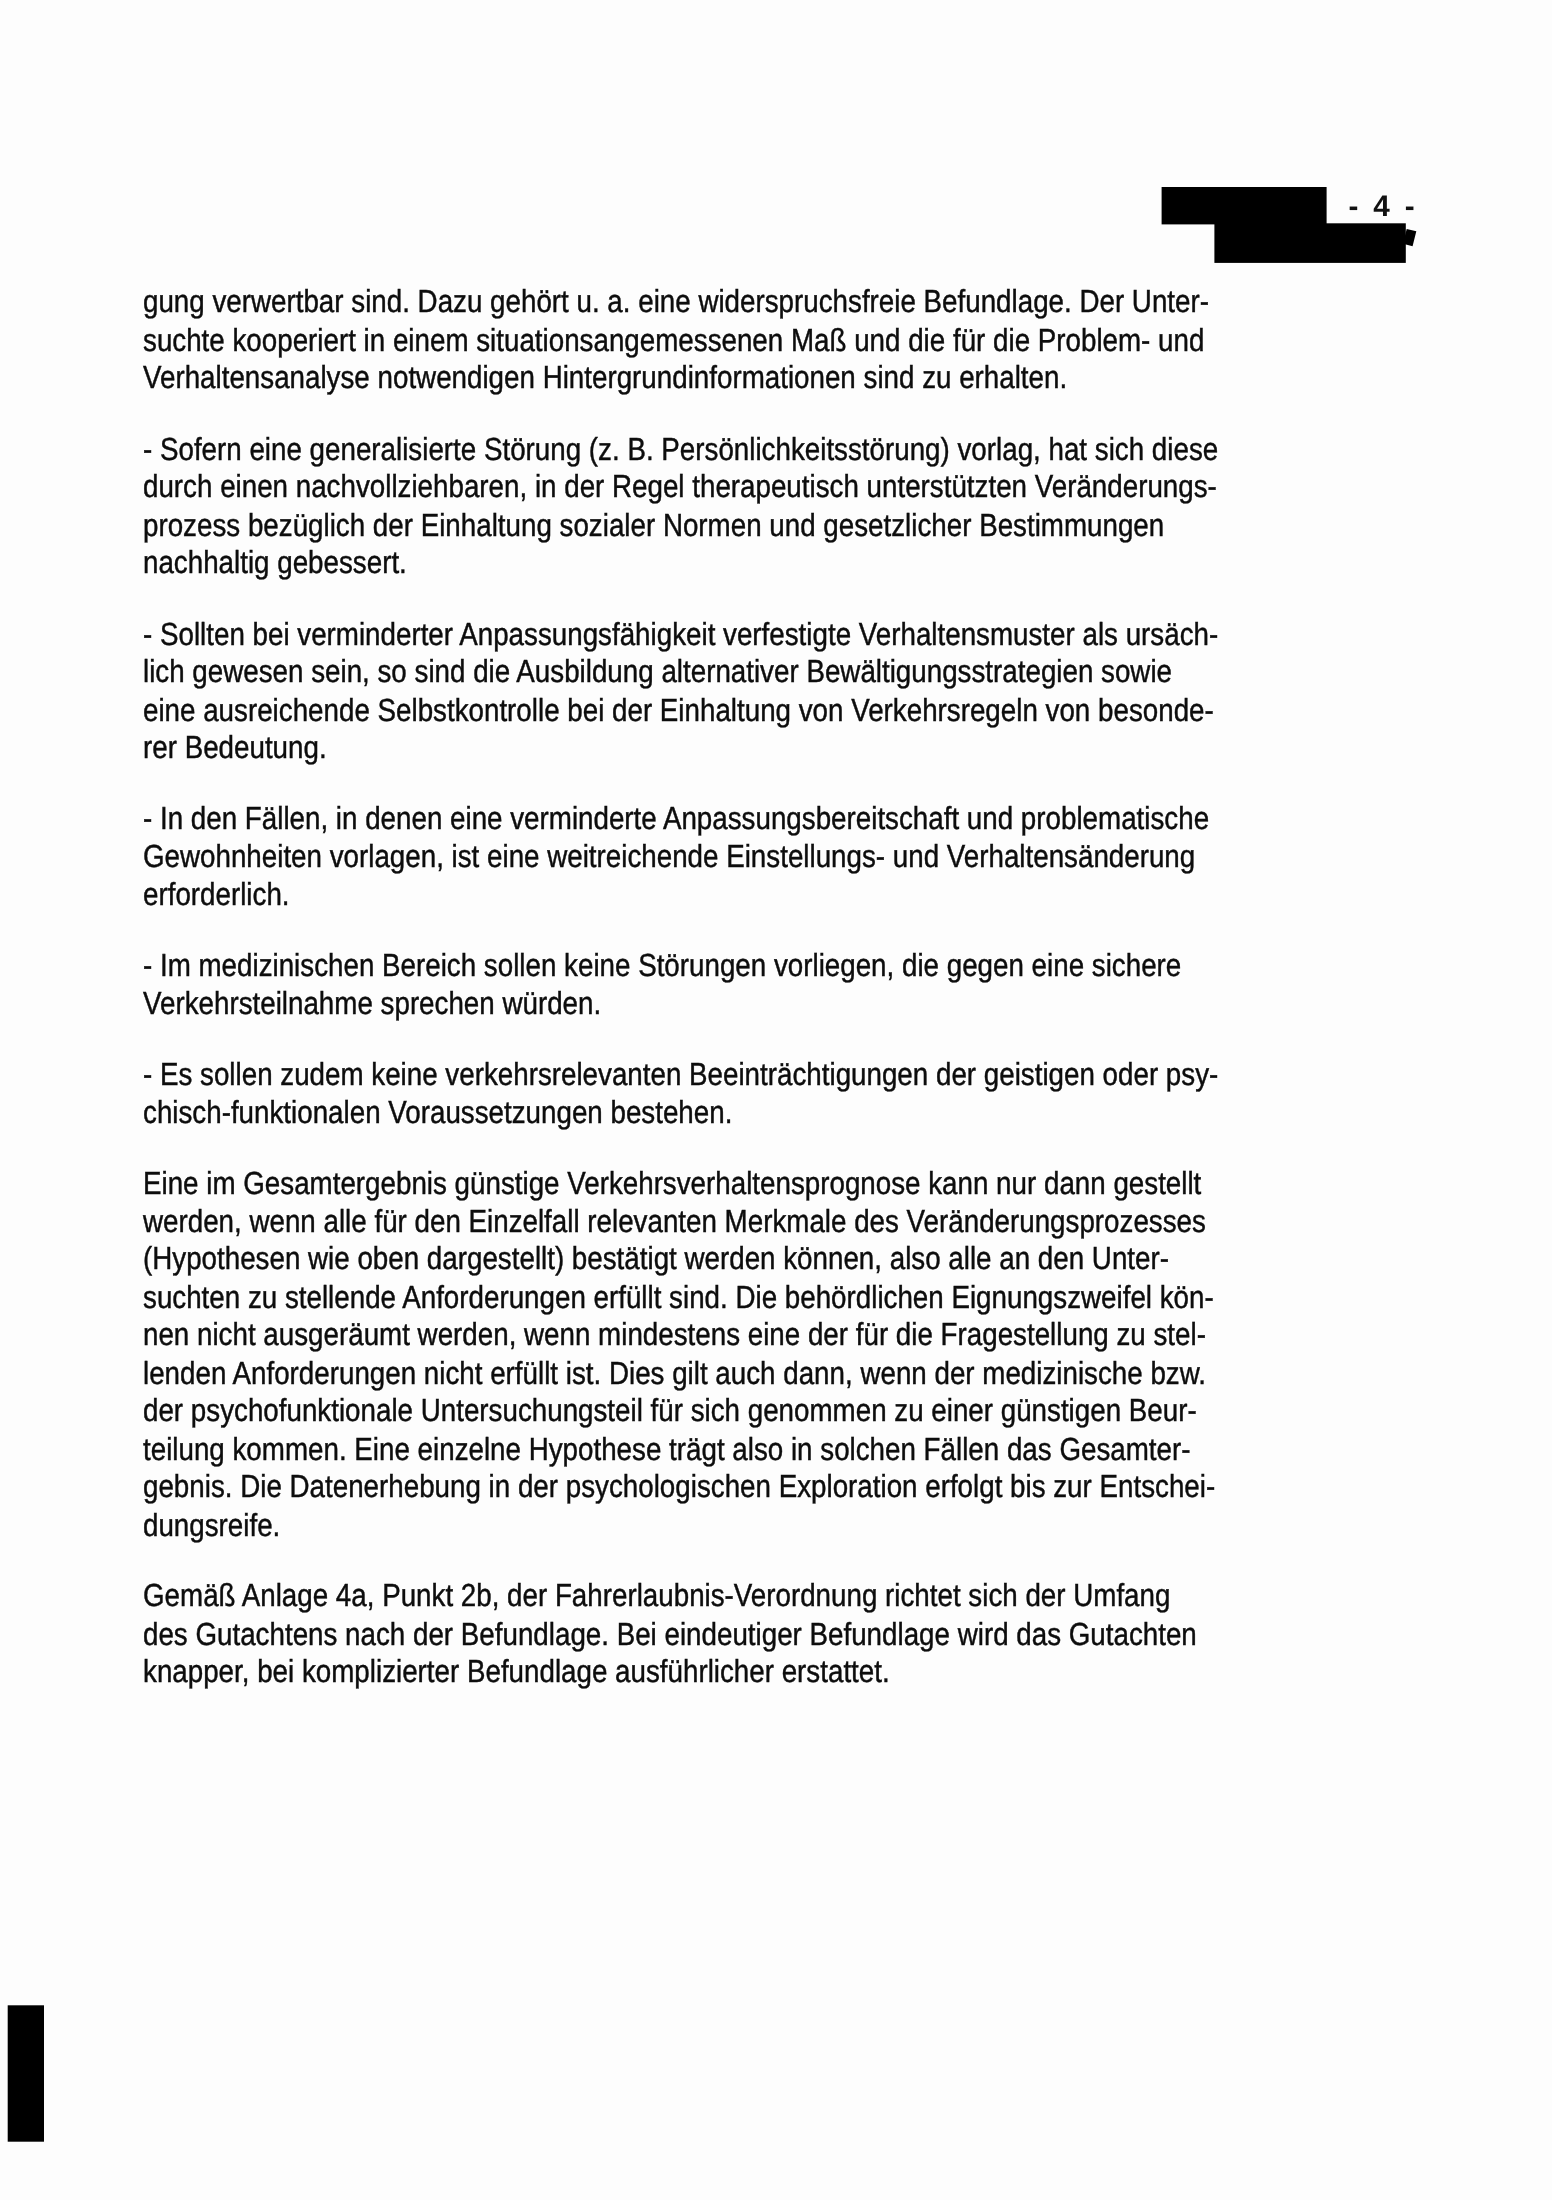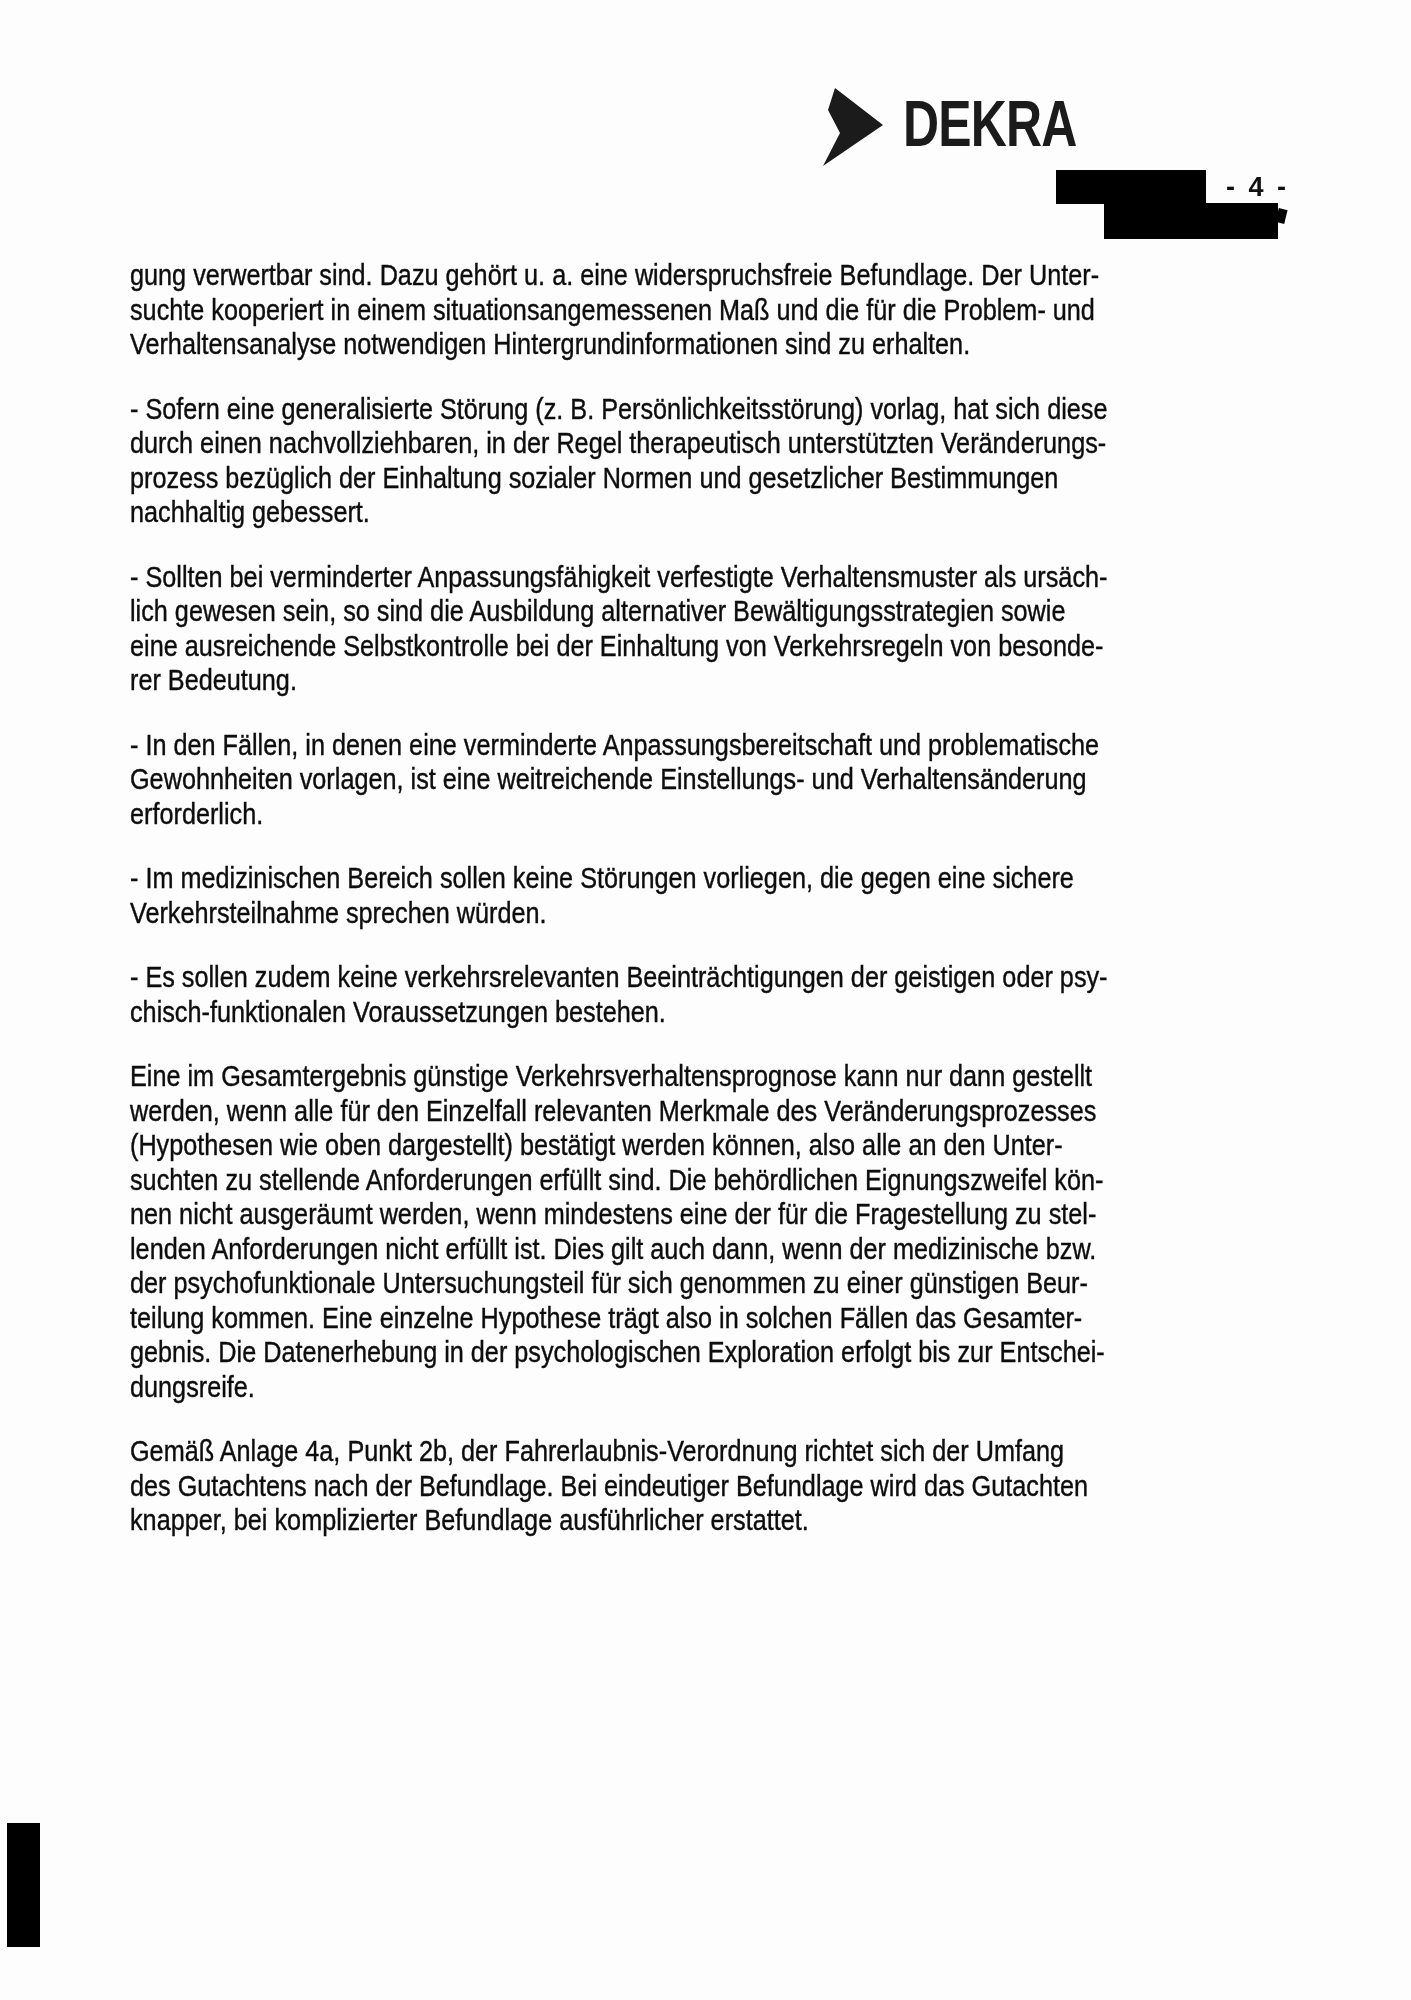--- a/index.html
+++ b/index.html
@@ -65,26 +65,20 @@
     white-space: pre-line;
   }
   
   .scan-bar { position: absolute; left: 7px; top: 1823px; width: 33px; height: 124px; background: #000; }
 </style>
 </head>
 <body>
 
 <div class="page">
 
-  <div class="logo">
-    <svg class="logo-arrow" viewBox="0 0 60 78" aria-hidden="true">
-      <polygon points="12,0 60,37 0,78 17,45 5,22" fill="#1b1b1b"></polygon>
-    </svg>
-    <span class="logo-text">DEKRA</span>
-  </div>
 
   <div class="redaction-1"></div>
   <span class="page-number">- 4 -</span>
   <div class="redaction-2"></div>
   <div class="redaction-tick"></div>
 
   <main class="body-text">
     <p>gung verwertbar sind. Dazu gehört u. a. eine widerspruchsfreie Befundlage. Der Unter-
 suchte kooperiert in einem situationsangemessenen Maß und die für die Problem- und
 Verhaltensanalyse notwendigen Hintergrundinformationen sind zu erhalten.</p>

